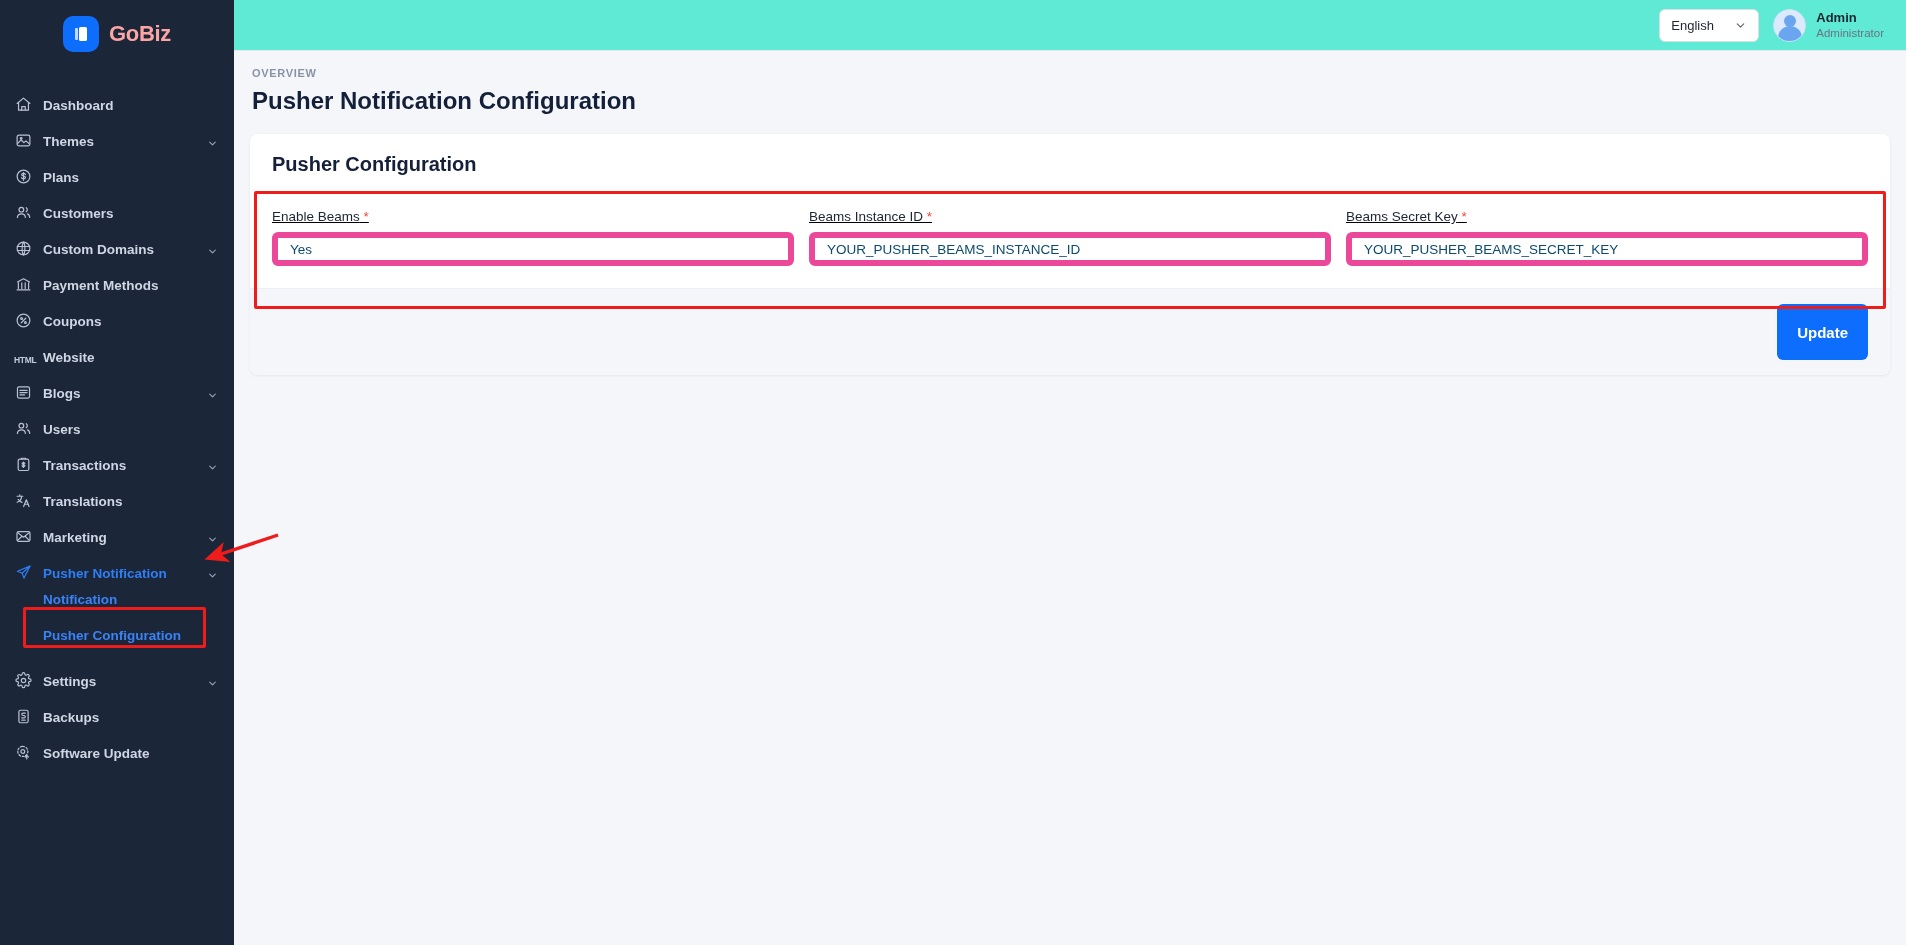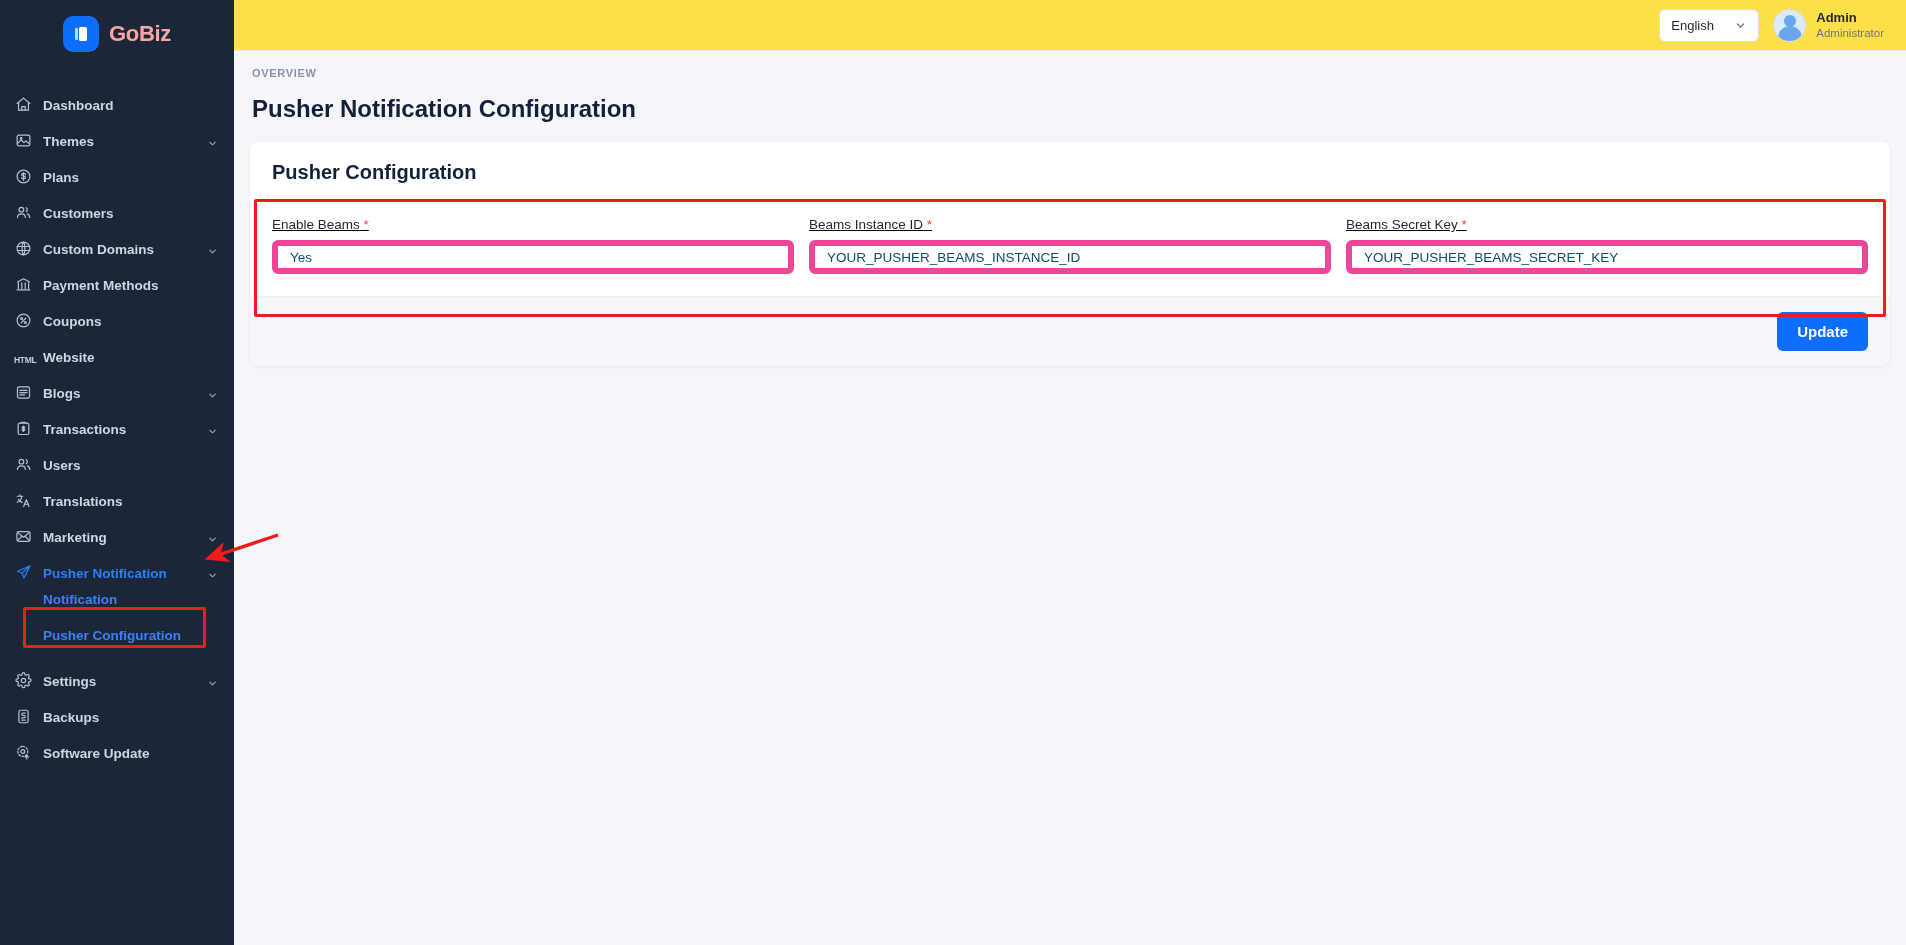--- a/index.html
+++ b/index.html
@@ -58,21 +58,21 @@
   
   .side-highlight {
     position: absolute; left: 23px; top: 607px; width: 183px; height: 41px;
     border: 3px solid #ef1c1c; border-radius: 2px; pointer-events: none;
   }
 
   
   .main { flex: 1 1 auto; height: 945px; display: flex; flex-direction: column; position: relative; }
 
   .topbar {
-    height: 51px; background: #fde047; border-bottom: 1px solid #e6e9f0;
+    height: 51px; background: #5eead4; border-bottom: 1px solid #e6e9f0;
     display: flex; align-items: center; justify-content: flex-end;
     padding-right: 22px; gap: 14px;
   }
   .lang-select {
     width: 100px; height: 33px; border: 1px solid #d9dee8; border-radius: 6px;
     background: #fff; display: flex; align-items: center; justify-content: space-between;
     padding: 0 11px; font-size: 13px; color: #1d2433; cursor: pointer;
   }
   .lang-select .chev { color: #5c6677; display: flex; }
   .user-box { display: flex; align-items: center; gap: 10px; }
@@ -92,21 +92,21 @@
   .user-name { font-size: 13px; font-weight: bold; color: #1d2433; }
   .user-role { font-size: 11.5px; color: #6b7485; }
 
   .content { flex: 1 1 auto; background: #f4f6fa; padding: 16px 16px 0 16px; }
 
   .crumb {
     font-size: 11px; letter-spacing: 0.7px; font-weight: bold;
     color: #8a93a5; padding-left: 2px;
   }
   .page-title {
-    font-size: 24px; font-weight: bold; color: #14203a; margin-top: 16px; padding-left: 2px;
+    font-size: 24px; font-weight: bold; color: #14203a; margin-top: 8px; padding-left: 2px;
   }
 
   .card {
     margin-top: 19px; background: #ffffff; border-radius: 8px;
     box-shadow: 0 1px 3px rgba(20,32,58,0.08);
     overflow: hidden; position: relative;
   }
   .card-head {
     padding: 19px 22px 17px 22px;
   }
@@ -125,21 +125,21 @@
     font-family: "Liberation Sans", sans-serif;
   }
   .field-input::placeholder { color: #1d2433; }
 
   .card-foot {
     background: #f5f6fa; border-top: 1px solid #eceff5;
     padding: 15px 22px; display: flex; justify-content: flex-end;
   }
   .btn-update {
     background: #0d6efd; color: #ffffff; border: none; border-radius: 6px;
-    padding: 0 20px; height: 39px; font-size: 15px; font-weight: bold;
+    padding: 0 20px; height: 56px; font-size: 15px; font-weight: bold;
     cursor: pointer; font-family: "Liberation Sans", sans-serif; text-align: right;
   }
 
   
   .field-highlight {
     position: absolute; left: 4px; top: 57px; right: 4px; height: 118px;
     border: 3px solid #ef1c1c; border-radius: 2px; pointer-events: none;
   }
 
   .annot-arrow { position: absolute; left: 0; top: 0; pointer-events: none; }
@@ -268,44 +268,44 @@
         <span class="chev">
           <svg width="11" height="11" viewBox="0 0 24 24" fill="none" stroke="currentColor" stroke-width="2.4" stroke-linecap="round" stroke-linejoin="round">
               <path d="M6 9l6 6 6-6"></path>
             </svg>
         </span>
       </div>
 
       <div class="nav-item">
         <span class="ico">
           <svg width="17" height="17" viewBox="0 0 24 24" fill="none" stroke="currentColor" stroke-width="1.7" stroke-linecap="round" stroke-linejoin="round">
+              <circle cx="9" cy="8" r="3.3"></circle>
+              <path d="M3.4 19c0-3.2 2.5-5.2 5.6-5.2s5.6 2 5.6 5.2"></path>
+              <path d="M15.8 5.3a3.3 3.3 0 0 1 0 5.6"></path>
+              <path d="M17.4 13.9c2 .6 3.3 2.4 3.3 5.1"></path>
+            </svg>
+        </span>
+        <span class="lbl">Users</span>
+      </div>
+
+      <div class="nav-item">
+        <span class="ico">
+          <svg width="17" height="17" viewBox="0 0 24 24" fill="none" stroke="currentColor" stroke-width="1.7" stroke-linecap="round" stroke-linejoin="round">
               <rect x="4.5" y="4.5" width="15" height="16" rx="2.2"></rect>
               <path d="M9 4.5V3.2h6v1.3"></path>
               <path d="M12 8.6v7.6"></path>
               <path d="M13.9 10.6c0-.8-.9-1.3-1.9-1.3s-1.9.6-1.9 1.4.8 1.1 1.9 1.4 2 .6 2 1.4-.9 1.4-2 1.4-2-.6-2-1.3"></path>
             </svg>
         </span>
         <span class="lbl">Transactions</span>
         <span class="chev">
           <svg width="11" height="11" viewBox="0 0 24 24" fill="none" stroke="currentColor" stroke-width="2.4" stroke-linecap="round" stroke-linejoin="round">
               <path d="M6 9l6 6 6-6"></path>
             </svg>
         </span>
-      </div>
-
-      <div class="nav-item">
-        <span class="ico">
-          <svg width="17" height="17" viewBox="0 0 24 24" fill="none" stroke="currentColor" stroke-width="1.7" stroke-linecap="round" stroke-linejoin="round">
-              <circle cx="9" cy="8" r="3.3"></circle>
-              <path d="M3.4 19c0-3.2 2.5-5.2 5.6-5.2s5.6 2 5.6 5.2"></path>
-              <path d="M15.8 5.3a3.3 3.3 0 0 1 0 5.6"></path>
-              <path d="M17.4 13.9c2 .6 3.3 2.4 3.3 5.1"></path>
-            </svg>
-        </span>
-        <span class="lbl">Users</span>
       </div>
 
       <div class="nav-item">
         <span class="ico">
           <svg width="17" height="17" viewBox="0 0 24 24" fill="none" stroke="currentColor" stroke-width="1.7" stroke-linecap="round" stroke-linejoin="round">
               <path d="M3 6h8M6.8 4v2M9.2 6c0 4-3 7.5-6.2 8.5"></path>
               <path d="M4.6 10.5c1.4 2.3 3.6 3.6 5.4 4.2"></path>
               <path d="M12.2 20.5l3.8-9.5 3.8 9.5"></path>
               <path d="M13.6 17.3h4.8"></path>
             </svg>

